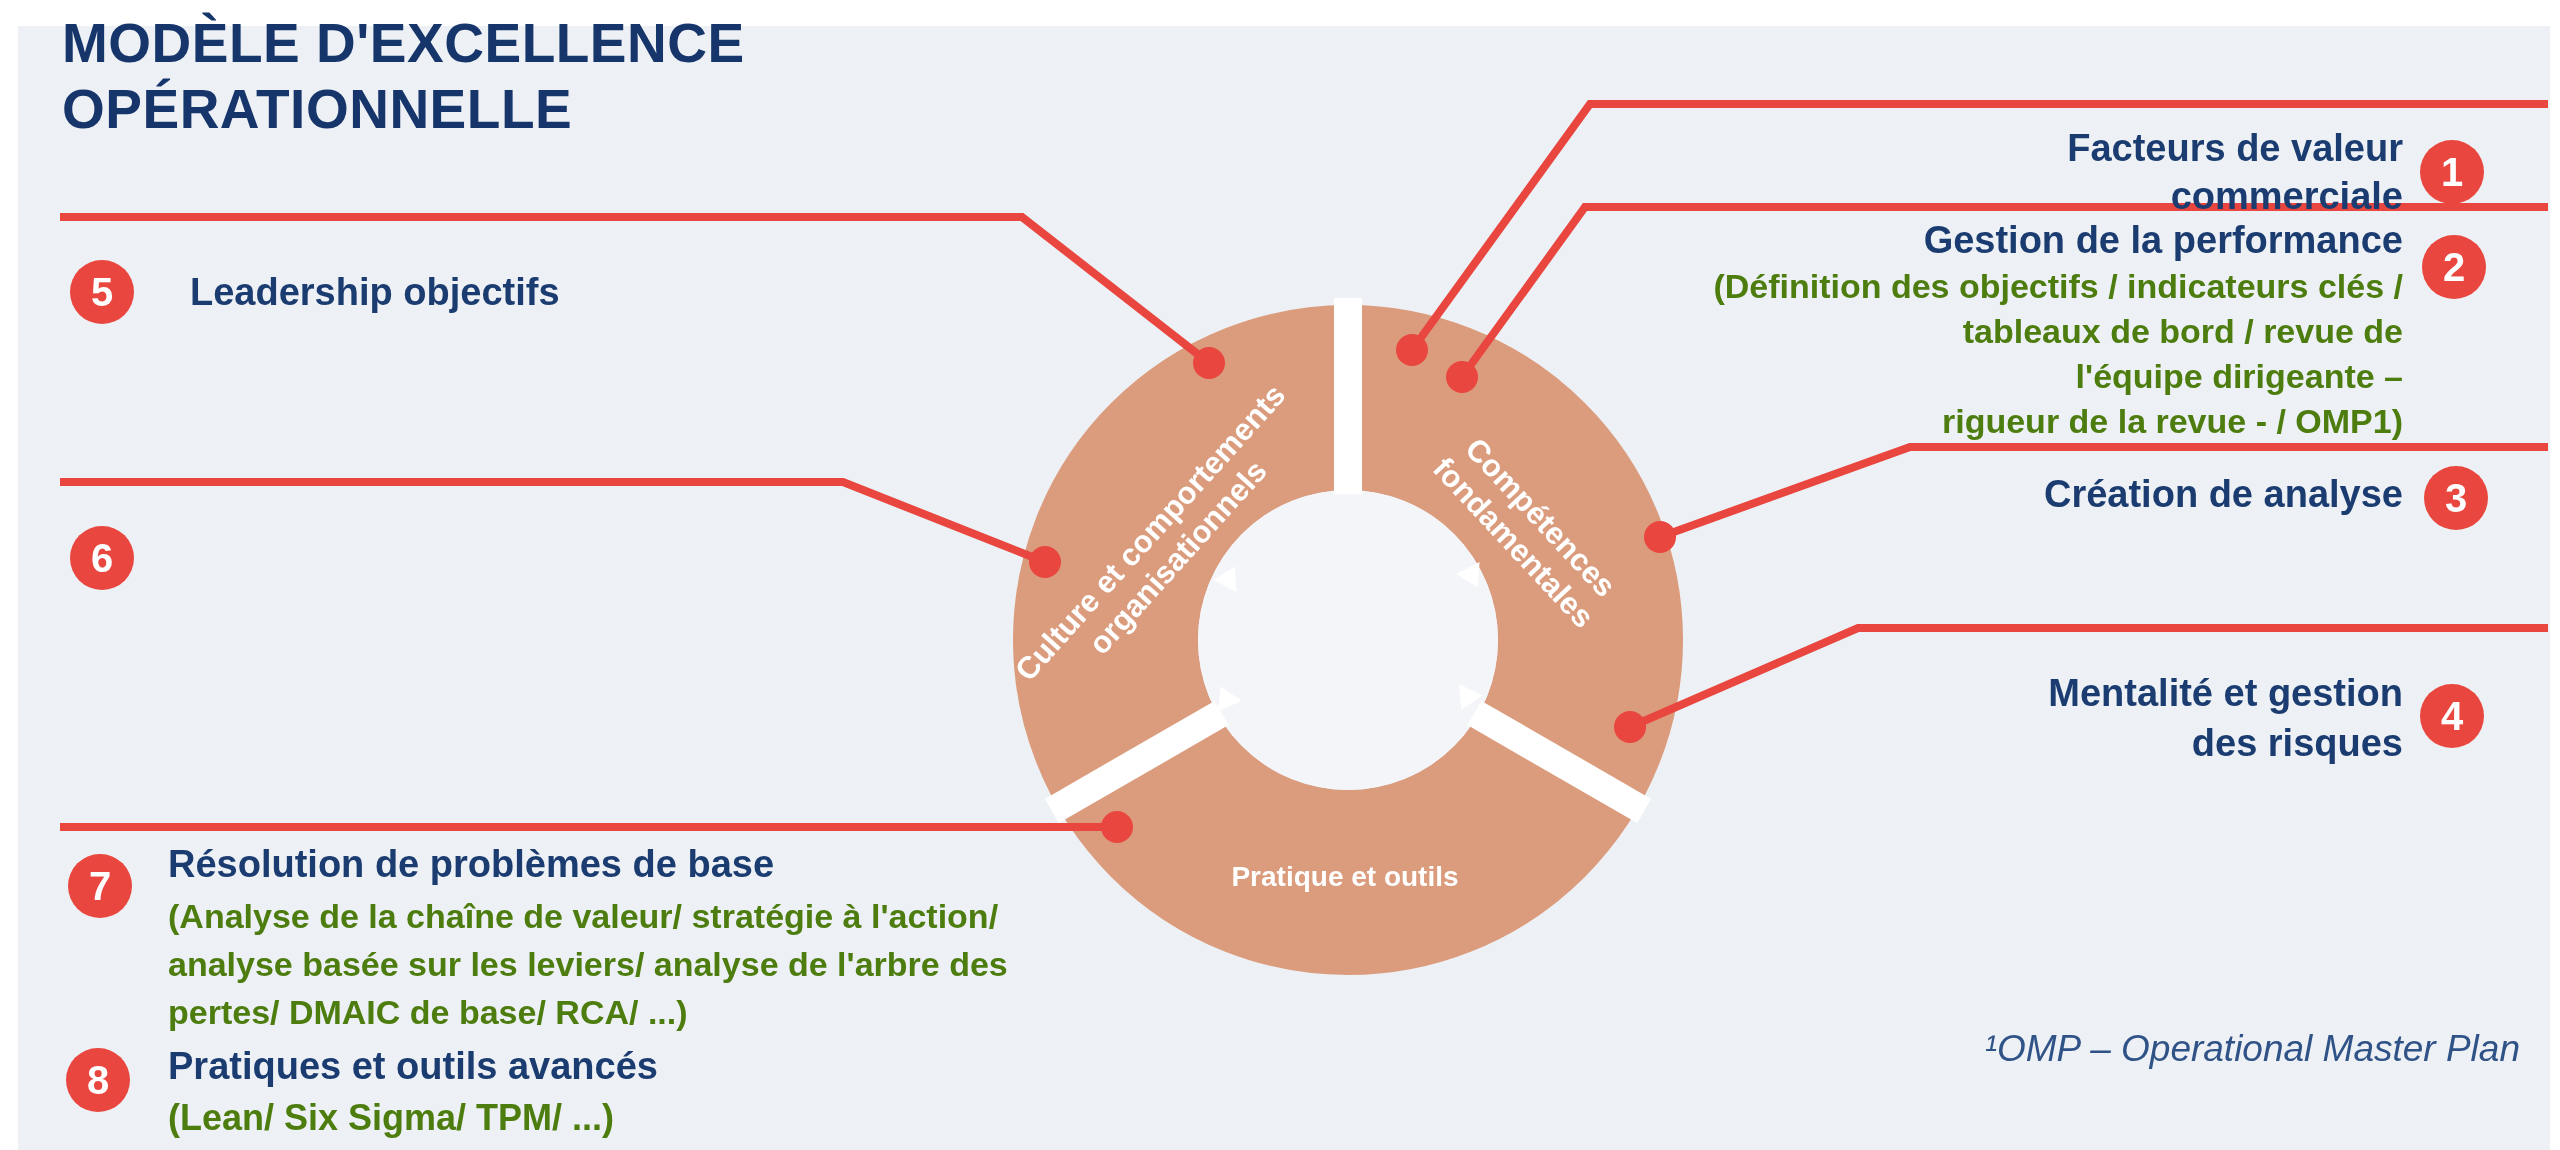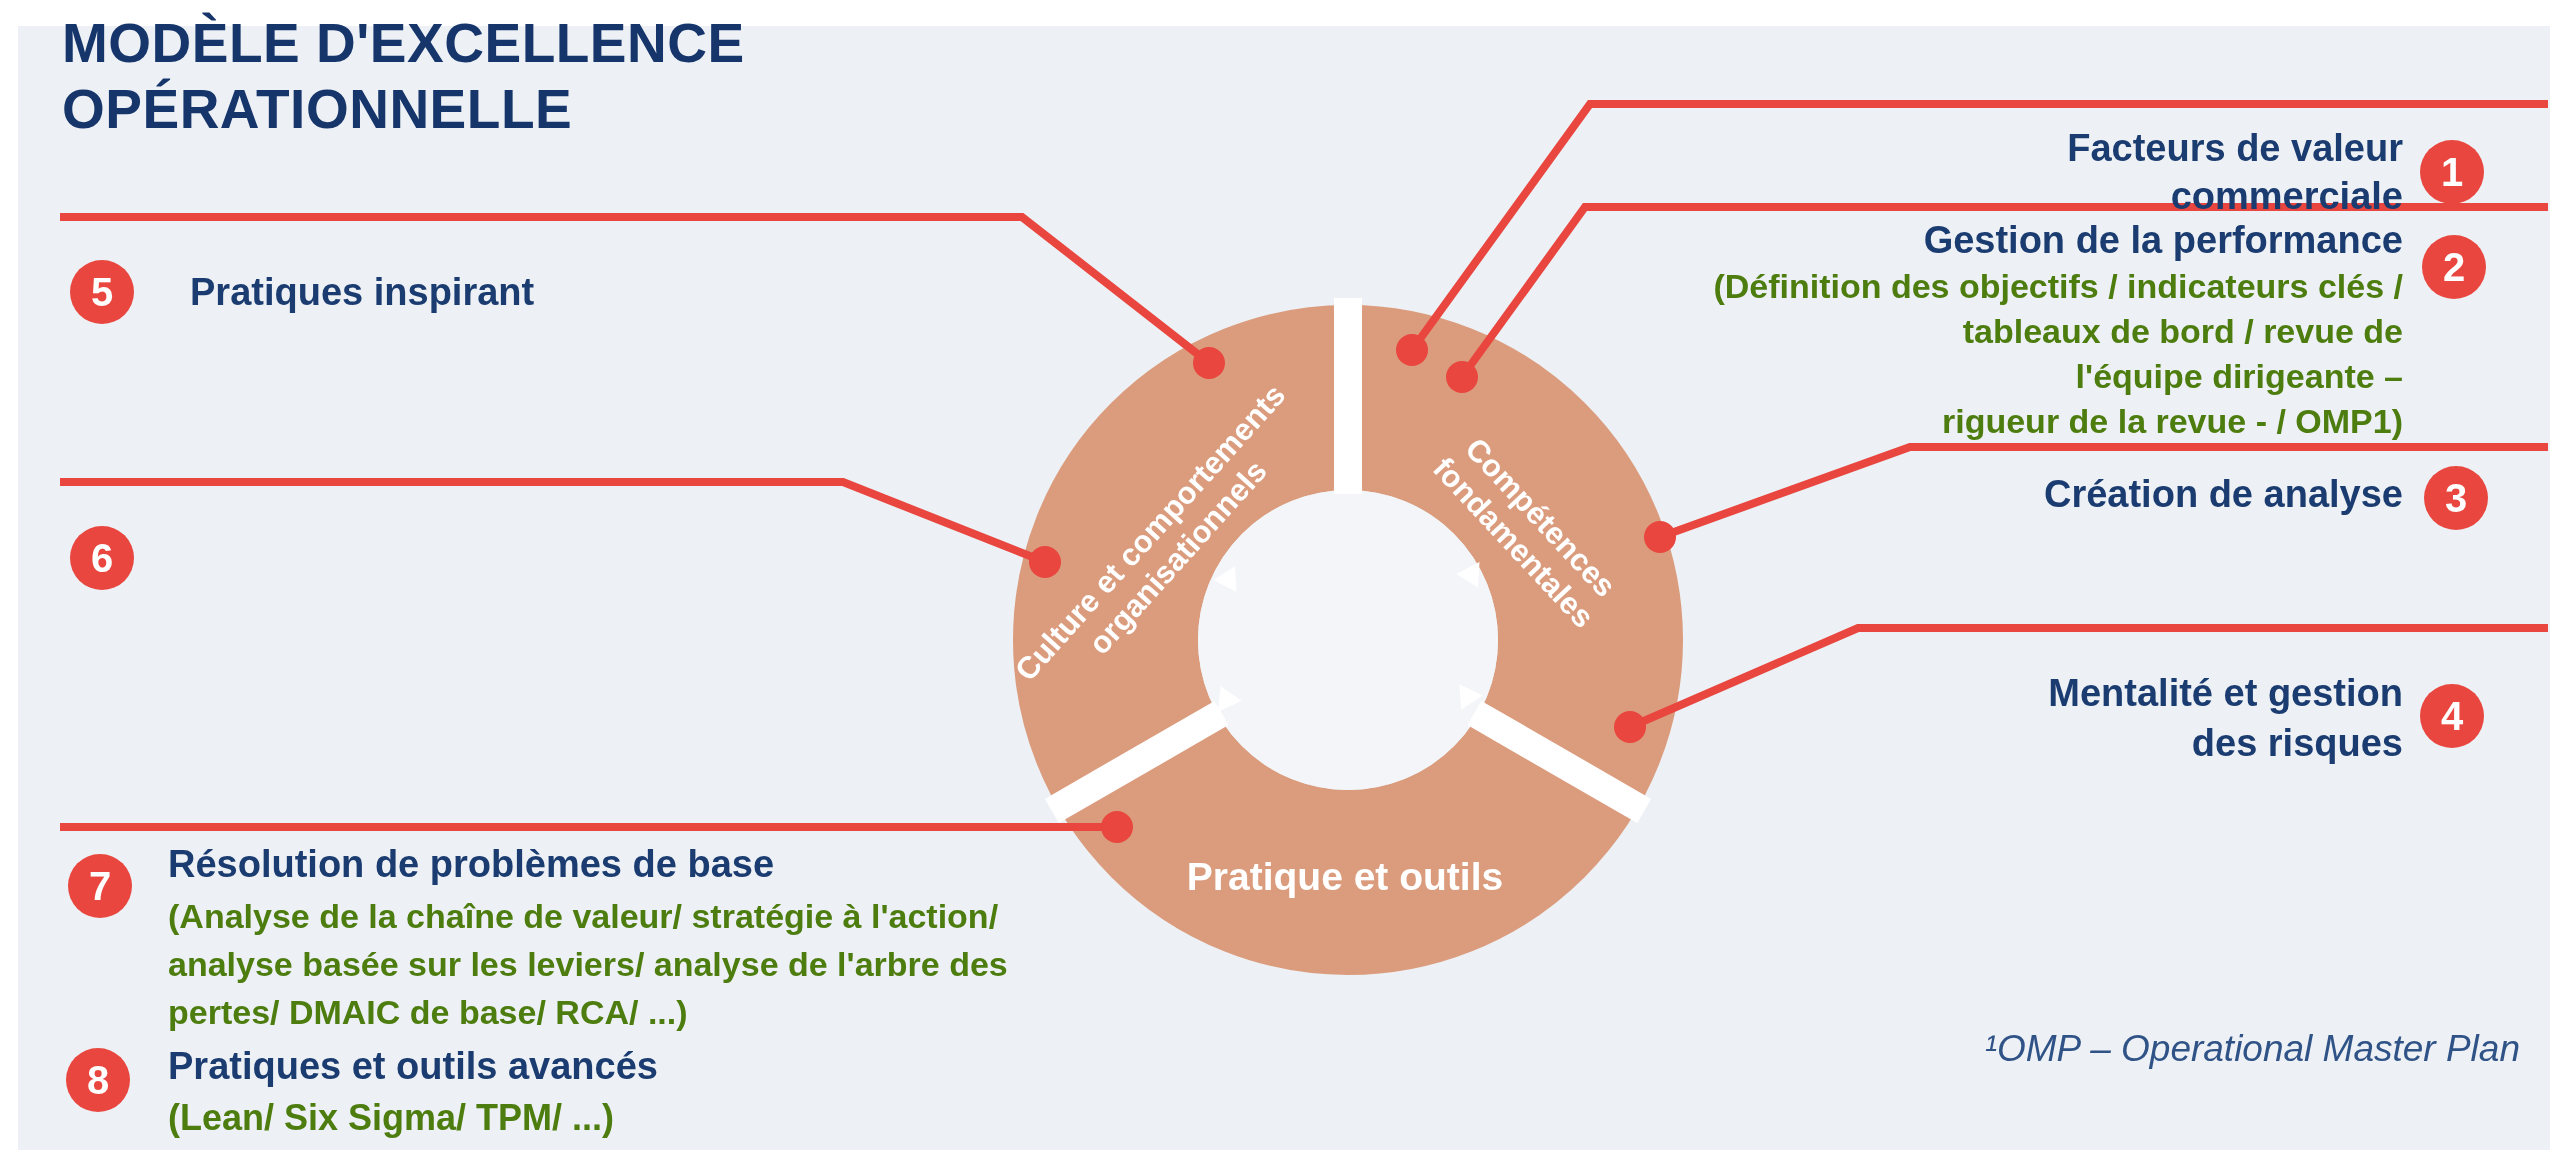--- a/index.html
+++ b/index.html
@@ -20,21 +20,21 @@
   }
   .item-label{font-size:38px;font-weight:bold;color:#1B3C70;line-height:48px;white-space:pre-line;}
   .item-sub{font-size:34px;font-weight:bold;color:#4d7c0f;line-height:48px;white-space:pre-line;}
   .right-block{text-align:right;}
   .donut-label{
     color:#ffffff;font-weight:bold;text-align:center;white-space:pre-line;
     transform:translate(-50%,-50%);
   }
   .donut-label.rot-left{font-size:31px;line-height:37px;}
   .donut-label.rot-right{font-size:31px;line-height:37px;}
-  .donut-label.bottom{font-size:39px;line-height:40px;}
+  .donut-label.bottom{font-size:28px;line-height:40px;}
   .footnote{
     right:40px;top:1028px;font-size:37px;font-style:italic;color:#2F5287;text-align:right;
   }
 </style>
 </head>
 <body>
 
 <div id="canvas">
   <div id="panel"></div>
 
@@ -83,21 +83,21 @@
 
   <div class="abs donut-label rot-left" style="left:1164px;top:545px;transform:translate(-50%,-50%) rotate(-48deg);">Culture et comportements
 organisationnels</div>
   <div class="abs donut-label rot-right" style="left:1527px;top:530px;transform:translate(-50%,-50%) rotate(47deg);">Compétences
 fondamentales</div>
   <div class="abs donut-label bottom" style="left:1345px;top:877px;">Pratique et outils</div>
 
   <div class="abs badge" style="left:70px;top:260px;">
     <span>5</span>
   </div>
-  <div class="abs item-label" style="left:190px;top:268px;">Pratiques inspirant</div>
+  <div class="abs item-label" style="left:190px;top:268px;">Leadership objectifs</div>
 
   <div class="abs badge" style="left:70px;top:526px;">
     <span>6</span>
   </div>
 
   <div class="abs badge" style="left:68px;top:854px;">
     <span>7</span>
   </div>
   <div class="abs item-sub" style="left:168px;top:892px;">(Analyse de la chaîne de valeur/ stratégie à l'action/
 analyse basée sur les leviers/ analyse de l'arbre des

